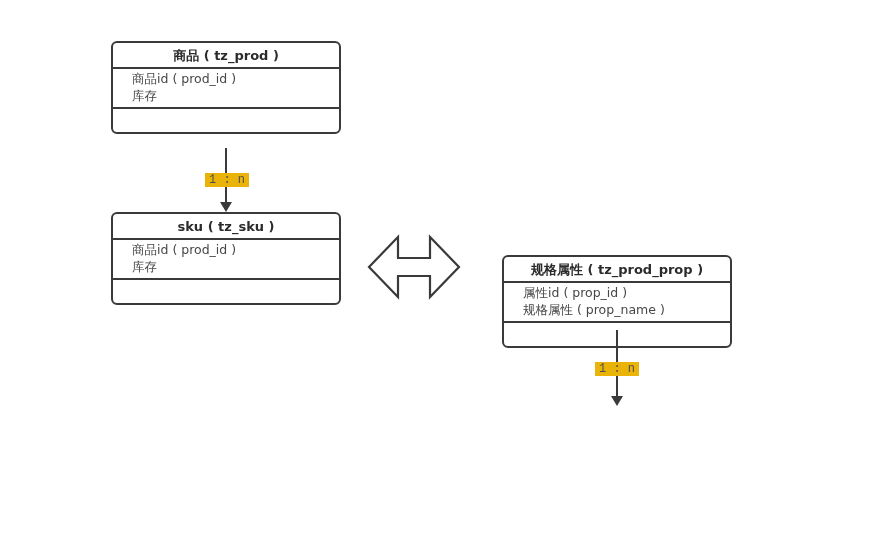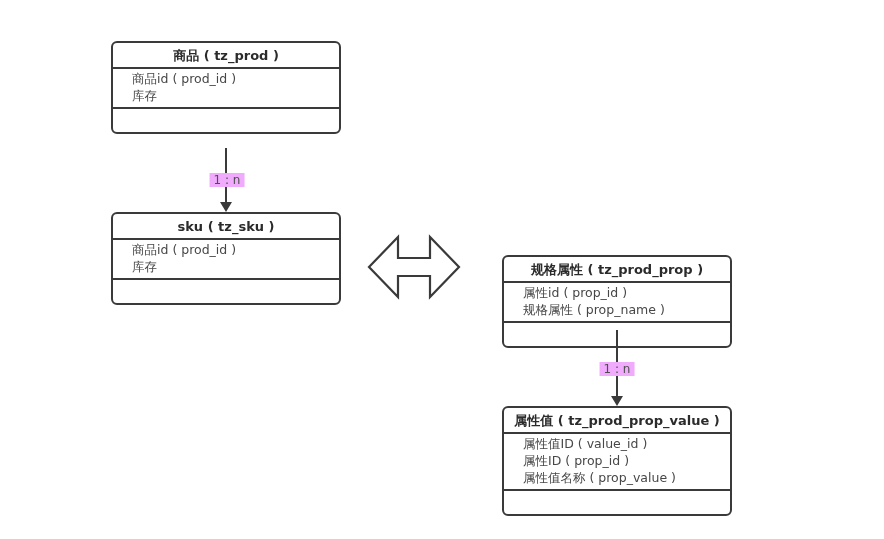--- a/index.html
+++ b/index.html
@@ -53,25 +53,26 @@
     border-left:6px solid transparent;
     border-right:6px solid transparent;
     border-top:10px solid #3a3a3a;
   }
   #conn1-arrow { left:220px; top:202px; }
   #conn2-arrow { left:611px; top:396px; }
 
   .conn-label {
     position:absolute;
     transform:translate(-50%,-50%);
-    background:#f0abfc;
+    background:#eab308;
     padding:0 4px;
     font-size:12px;
     color:#4f4f4f;
     white-space:nowrap;
+    font-family:Liberation Mono, monospace;
   }
   #conn1-label { left:227px; top:180px; }
   #conn2-label { left:617px; top:369px; }
 
   #double-arrow { position:absolute; left:367px; top:234px; }
 </style>
 </head>
 <body>
 
 <div class="canvas">
@@ -108,23 +109,14 @@
       <div class="t-row">属性id ( prop_id )</div>
       <div class="t-row">规格属性 ( prop_name )</div>
     </div>
     <div class="t-footer"></div>
   </div>
 
   <div class="conn-line" id="conn2-line"></div>
   <div class="arrowhead" id="conn2-arrow"></div>
   <div class="conn-label" id="conn2-label">1 : n</div>
 
-  <div class="etable" id="t-value">
-    <div class="t-header">属性值 ( tz_prod_prop_value )</div>
-    <div class="t-body">
-      <div class="t-row">属性值ID ( value_id )</div>
-      <div class="t-row">属性ID ( prop_id )</div>
-      <div class="t-row">属性值名称 ( prop_value )</div>
-    </div>
-    <div class="t-footer"></div>
-  </div>
 
 </div>
 
 </body></html>

